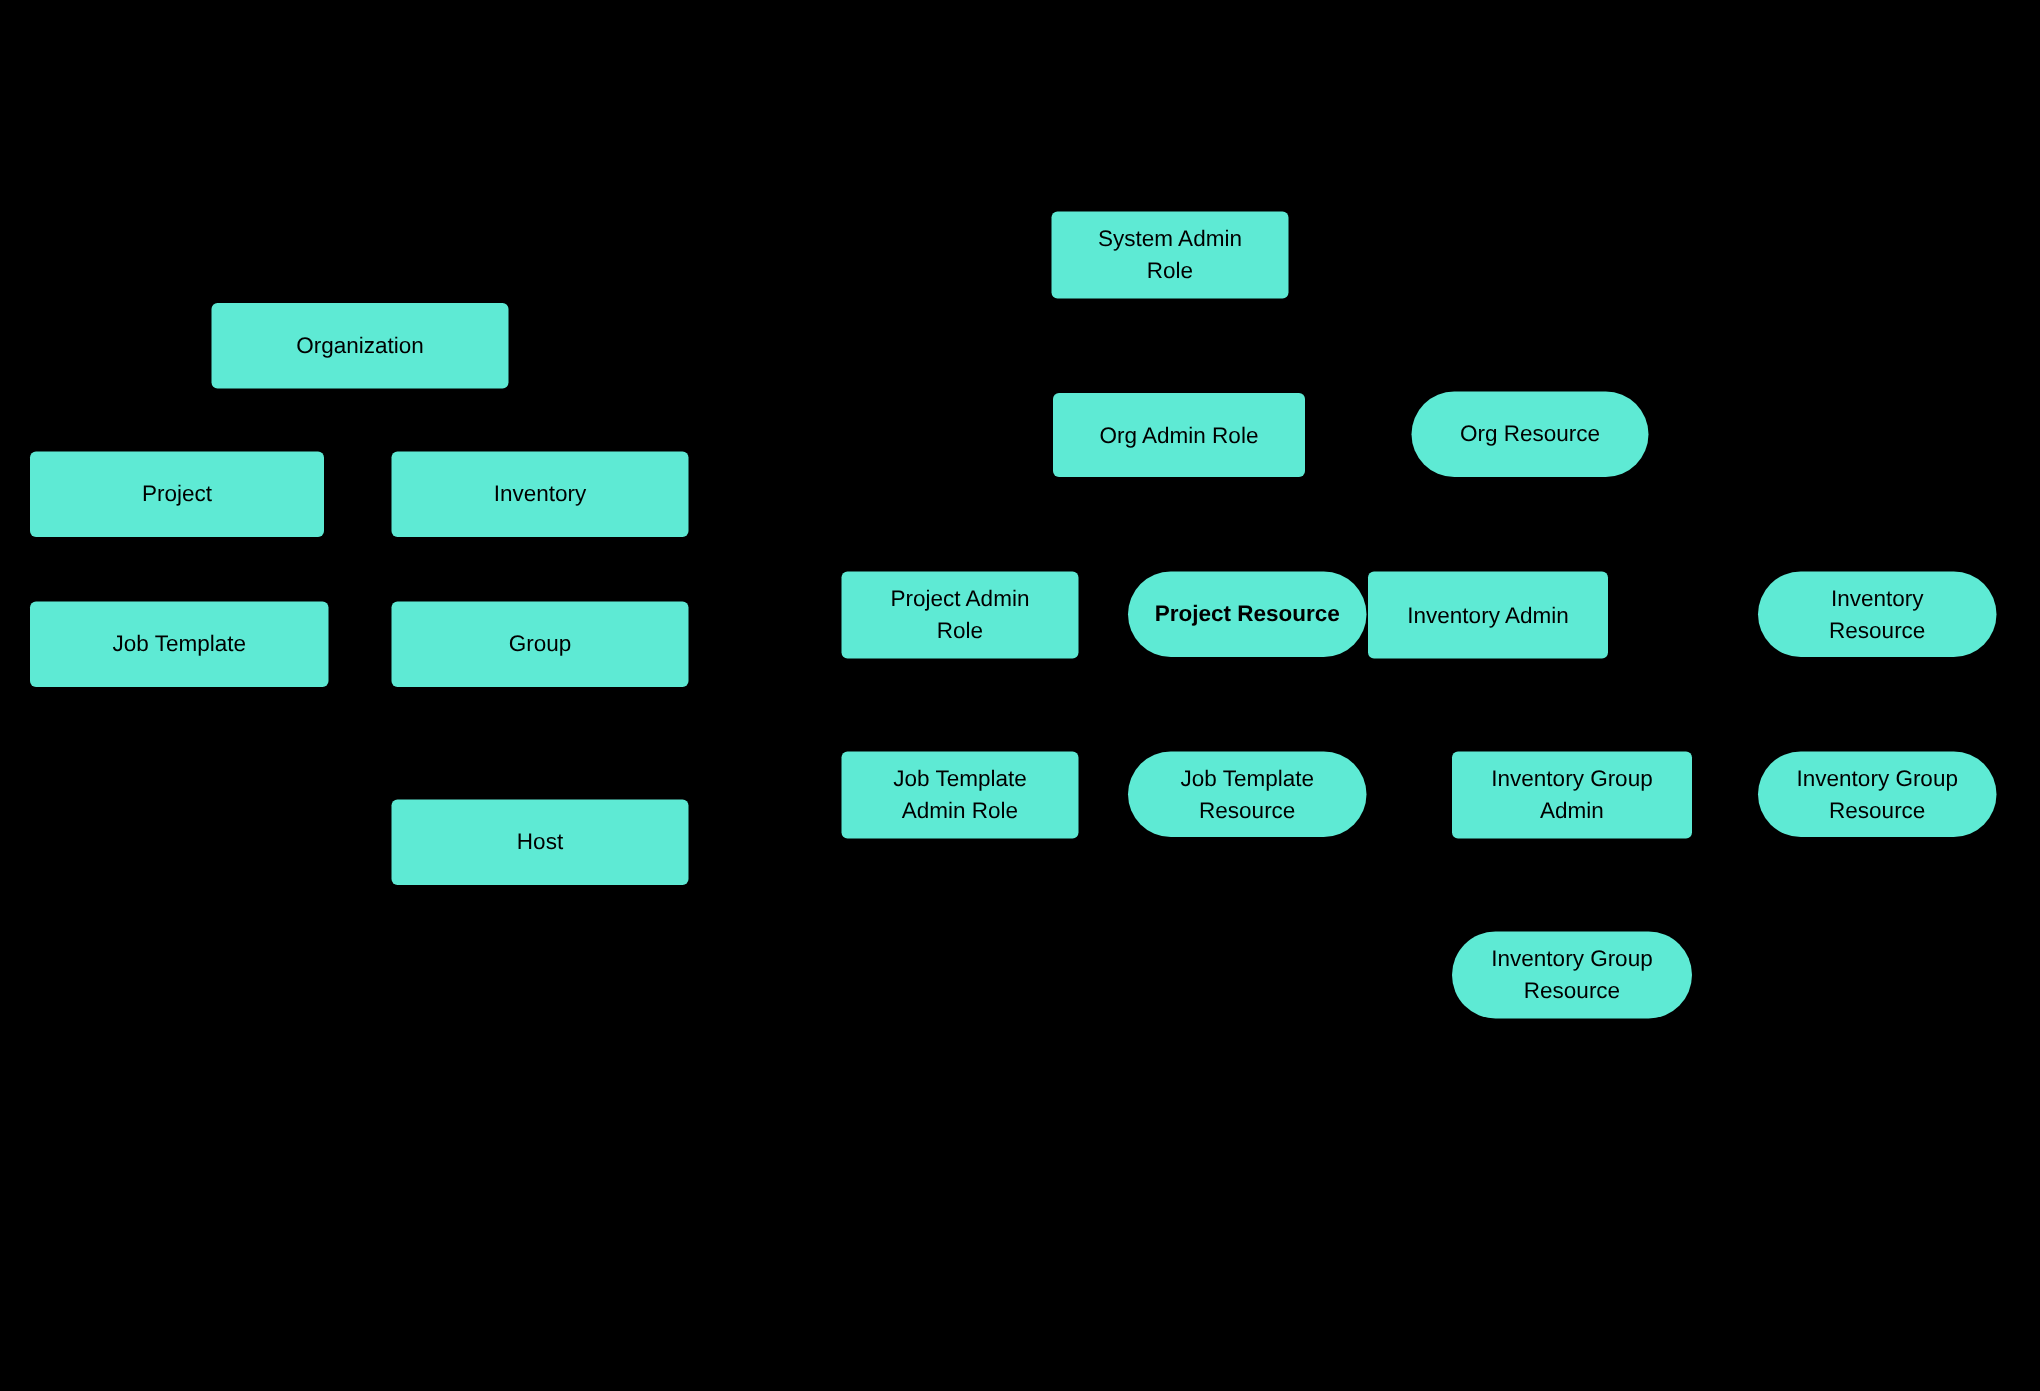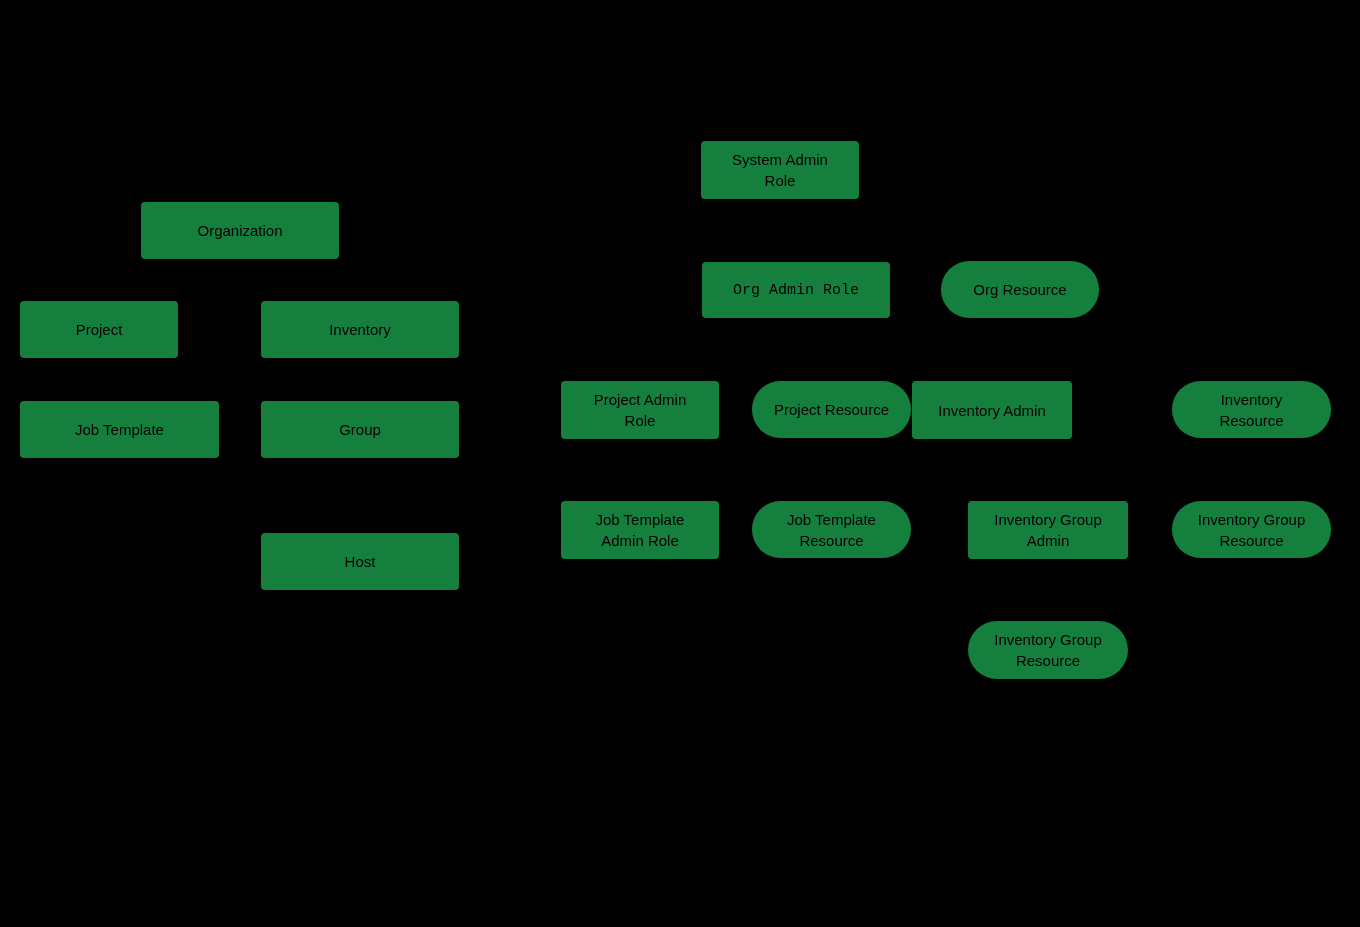--- a/index.html
+++ b/index.html
@@ -10,21 +10,21 @@
   .canvas {
     position: relative;
     width: 1360px;
     height: 927px;
     background: #000000;
     overflow: hidden;
     font-family: "Liberation Sans", sans-serif;
   }
   .node {
     position: absolute;
-    background: #15803d;
+    background: #5eead4;
     color: #000000;
     display: flex;
     align-items: center;
     justify-content: center;
     text-align: center;
     font-size: 15px;
     line-height: 1.4;
     box-sizing: border-box;
     padding: 4px 8px;
   }
@@ -40,21 +40,21 @@
 </style>
 </head>
 <body>
 
 <div class="canvas">
 
   <div class="node rect" style="left:141px; top:202px; width:198px; height:57px;">
     <span class="label">Organization</span>
   </div>
 
-  <div class="node rect" style="left:20px; top:301px; width:158px; height:57px;">
+  <div class="node rect" style="left:20px; top:301px; width:196px; height:57px;">
     <span class="label">Project</span>
   </div>
 
   <div class="node rect" style="left:261px; top:301px; width:198px; height:57px;">
     <span class="label">Inventory</span>
   </div>
 
   <div class="node rect" style="left:20px; top:401px; width:199px; height:57px;">
     <span class="label">Job Template</span>
   </div>
@@ -65,34 +65,34 @@
 
   <div class="node rect" style="left:261px; top:501px; width:198px; height:57px;margin-top:32px;">
     <span class="label">Host</span>
   </div>
 
   <div class="node rect" style="left:701px; top:141px; width:158px; height:58px;">
     <span class="label">System Admin
 Role</span>
   </div>
 
-  <div class="node rect" style="left:702px; top:262px; width:188px; height:56px;font-family:Liberation Mono, monospace;">
+  <div class="node rect" style="left:702px; top:262px; width:168px; height:56px;">
     <span class="label">Org Admin Role</span>
   </div>
 
   <div class="node pill" style="left:941px; top:261px; width:158px; height:57px;">
     <span class="label">Org Resource</span>
   </div>
 
   <div class="node rect" style="left:561px; top:381px; width:158px; height:58px;">
     <span class="label">Project Admin
 Role</span>
   </div>
 
-  <div class="node pill" style="left:752px; top:381px; width:159px; height:57px;">
+  <div class="node pill" style="left:752px; top:381px; width:159px; height:57px;font-weight:bold;">
     <span class="label">Project Resource</span>
   </div>
 
   <div class="node rect" style="left:912px; top:381px; width:160px; height:58px;">
     <span class="label">Inventory Admin</span>
   </div>
 
   <div class="node pill" style="left:1172px; top:381px; width:159px; height:57px;">
     <span class="label">Inventory
 Resource</span>

